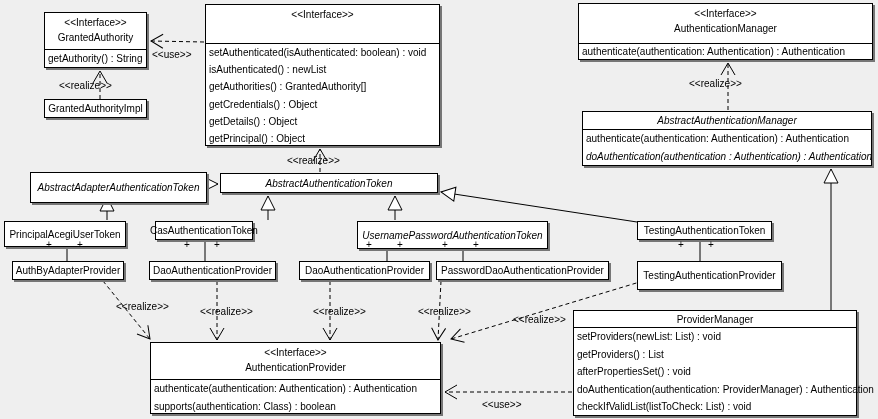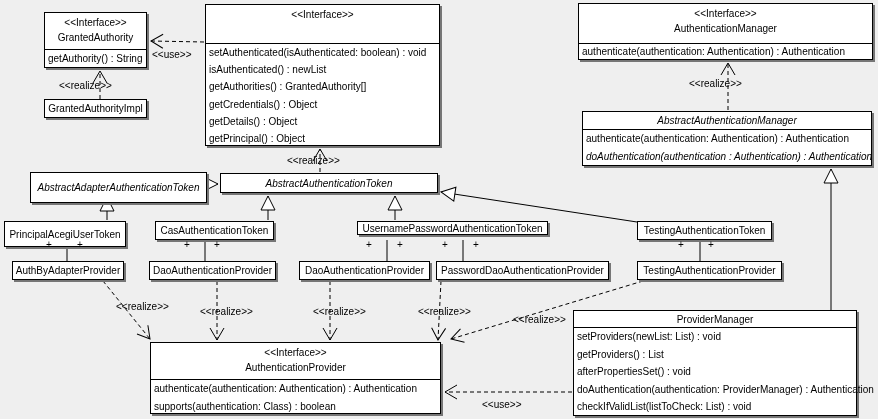--- a/index.html
+++ b/index.html
@@ -107,43 +107,43 @@
     <span>AbstractAdapterAuthenticationToken</span>
   </div>
 
   <div class="box one it" style="left:220px;top:173px;width:218px;height:20px;">
     <span>AbstractAuthenticationToken</span>
   </div>
 
   <div class="box one" style="left:4px;top:221px;width:122px;height:26px;">
     <span>PrincipalAcegiUserToken</span>
   </div>
-  <div class="box one" style="left:155px;top:221px;width:119px;height:19px;">
+  <div class="box one" style="left:155px;top:221px;width:98px;height:19px;">
     <span>CasAuthenticationToken</span>
   </div>
-  <div class="box one" style="left:357px;top:221px;width:191px;height:14px;">
+  <div class="box one" style="left:357px;top:221px;width:191px;height:28px;font-style:italic;">
     <span>UsernamePasswordAuthenticationToken</span>
   </div>
   <div class="box one" style="left:637px;top:221px;width:135px;height:19px;">
     <span>TestingAuthenticationToken</span>
   </div>
 
   <div class="box one" style="left:12px;top:261px;width:112px;height:19px;">
     <span>AuthByAdapterProvider</span>
   </div>
   <div class="box one" style="left:149px;top:261px;width:127px;height:19px;">
     <span>DaoAuthenticationProvider</span>
   </div>
   <div class="box one" style="left:299px;top:261px;width:131px;height:19px;">
     <span>DaoAuthenticationProvider</span>
   </div>
   <div class="box one" style="left:436px;top:261px;width:173px;height:19px;">
     <span>PasswordDaoAuthenticationProvider</span>
   </div>
-  <div class="box one" style="left:637px;top:261px;width:145px;height:19px;">
+  <div class="box one" style="left:637px;top:261px;width:145px;height:29px;">
     <span>TestingAuthenticationProvider</span>
   </div>
 
   <div class="box b-ap" style="left:150px;top:342px;width:291px;height:72px;">
     <div class="hdr" style="height:37px;">
       <div class="st">&lt;&lt;Interface&gt;&gt;</div>
       <div class="nm">AuthenticationProvider</div>
     </div>
     <div class="m">authenticate(authentication: Authentication) : Authentication</div>
     <div class="m">supports(authentication: Class) : boolean</div>

